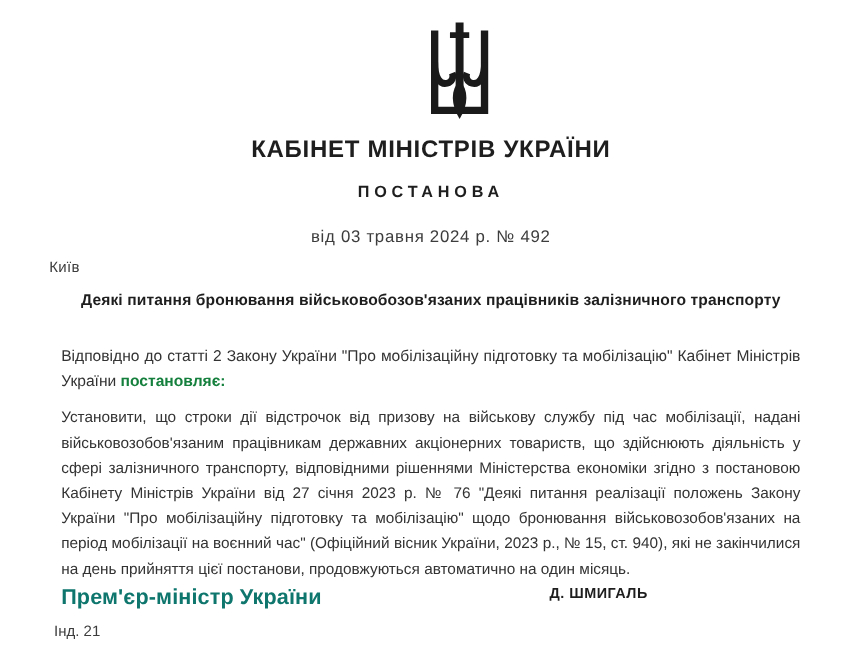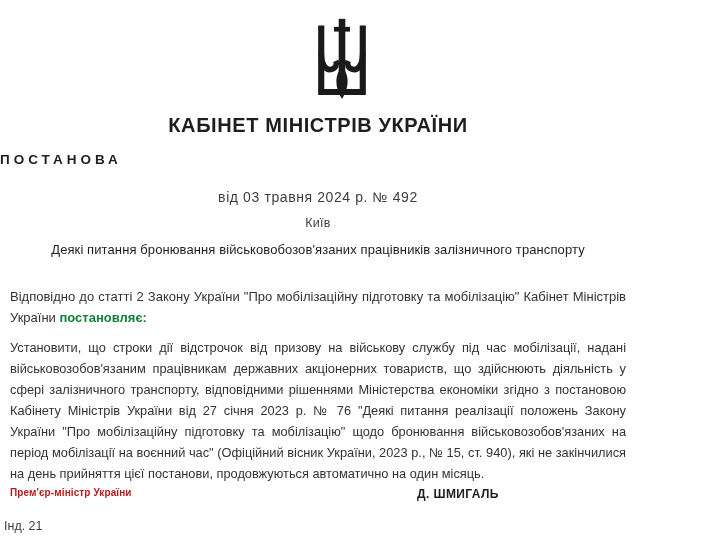--- a/index.html
+++ b/index.html
@@ -2,64 +2,64 @@
 <html lang="uk"><head>
 <meta charset="utf-8">
 <style>
   html,body{margin:0;padding:0;background:#ffffff;}
   body{
     width:712px;height:542px;
     font-family:"Liberation Sans","DejaVu Sans",sans-serif;
     -webkit-font-smoothing:antialiased;
   }
   .page{
-    position:relative;width:636px;height:542px;background:#ffffff;overflow:hidden;
+    position:relative;width:636px;height:542px;background:#ffffff;overflow:hidden;margin-left:41px;
   }
   .emblem{
     position:absolute;left:311px;top:16px;width:62px;height:85px;
   }
   .org-name{
     position:absolute;left:0;right:0;top:114px;
     text-align:center;font-size:20px;font-weight:bold;letter-spacing:0.6px;
     color:#1e1e1e;
   }
   .doc-type{
     position:absolute;left:0;right:0;top:152px;
-    font-size:13.5px;font-weight:bold;letter-spacing:4px;
+    text-align:center;font-size:13.5px;font-weight:bold;letter-spacing:4px;
     color:#1e1e1e;
   }
   .date-line{
     position:absolute;left:0;right:0;top:189px;
     text-align:center;font-size:14px;letter-spacing:0.6px;
     color:#3d3d3d;
   }
   .city{
     position:absolute;left:0;right:0;top:216px;
-    text-align:center;font-size:12.5px;letter-spacing:0.3px;
+    text-align:left;font-size:12.5px;letter-spacing:0.3px;
     color:#3d3d3d;
   }
   .subject{
     position:absolute;left:10px;right:10px;top:242px;
-    text-align:center;font-size:13px;font-weight:normal;letter-spacing:0.1px;
+    text-align:center;font-size:13px;font-weight:bold;letter-spacing:0.1px;
     color:#1e1e1e;
   }
   .preamble{
     position:absolute;left:10px;right:10px;top:274px;
     font-size:13px;line-height:20.5px;text-align:justify;
     color:#333333;
   }
   .preamble strong{color:#15803d;}
   .body-par{
     position:absolute;left:10px;right:10px;top:324px;
     font-size:12.8px;line-height:21px;text-align:justify;
     color:#333333;
   }
   .sig-title{
     position:absolute;left:10px;top:487px;
-    font-size:10px;font-weight:bold;color:#b91c1c;letter-spacing:0.1px;
+    font-size:18px;font-weight:bold;color:#0f766e;letter-spacing:0.1px;
   }
   .sig-name{
     position:absolute;left:417px;top:487px;
     font-size:12px;font-weight:bold;color:#1e1e1e;letter-spacing:0.4px;
   }
   .index-note{
     position:absolute;left:4px;top:519px;
     font-size:12.5px;color:#3d3d3d;
   }
 </style>

